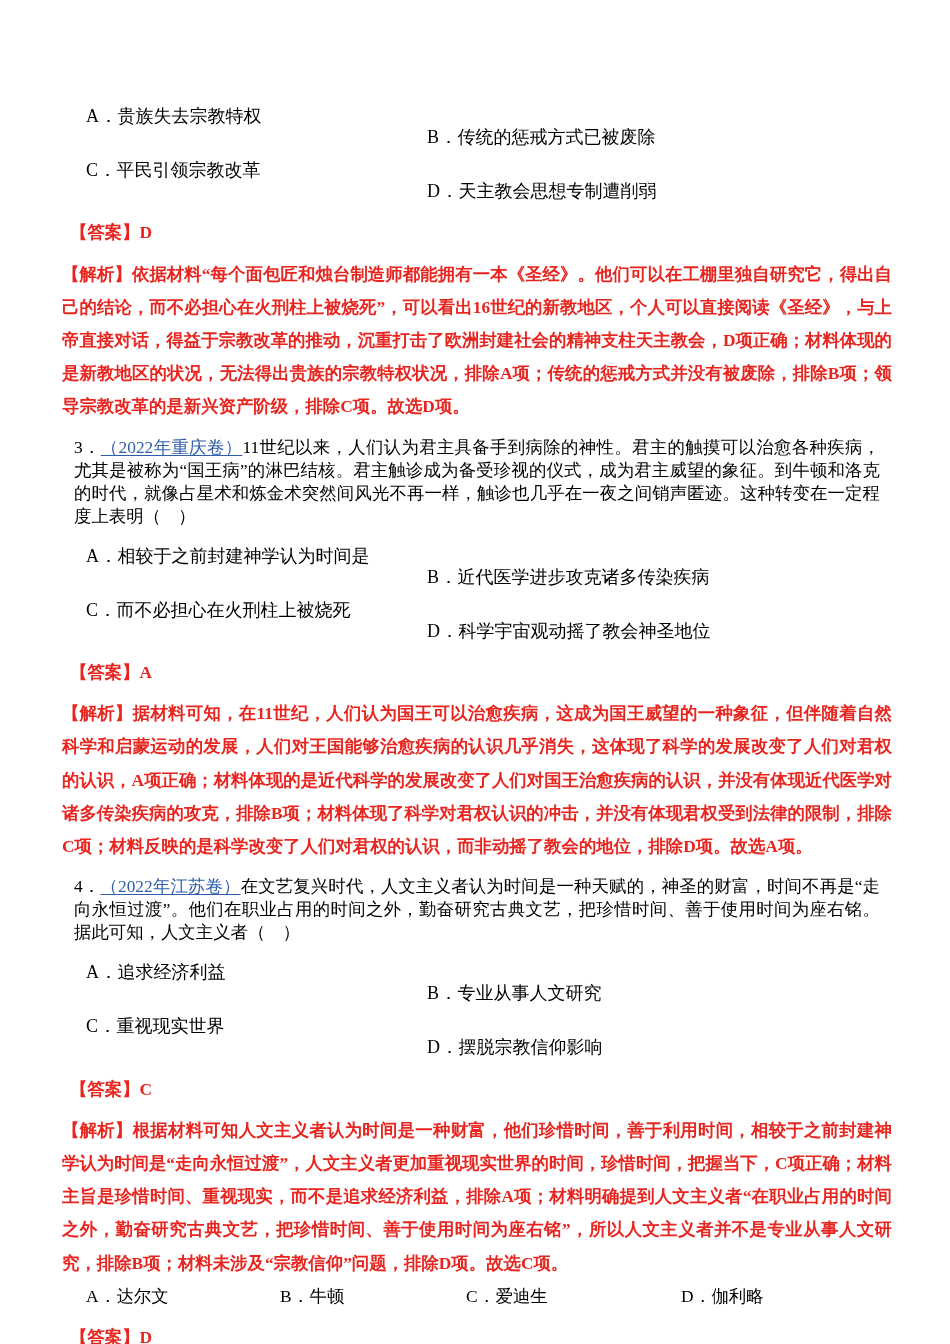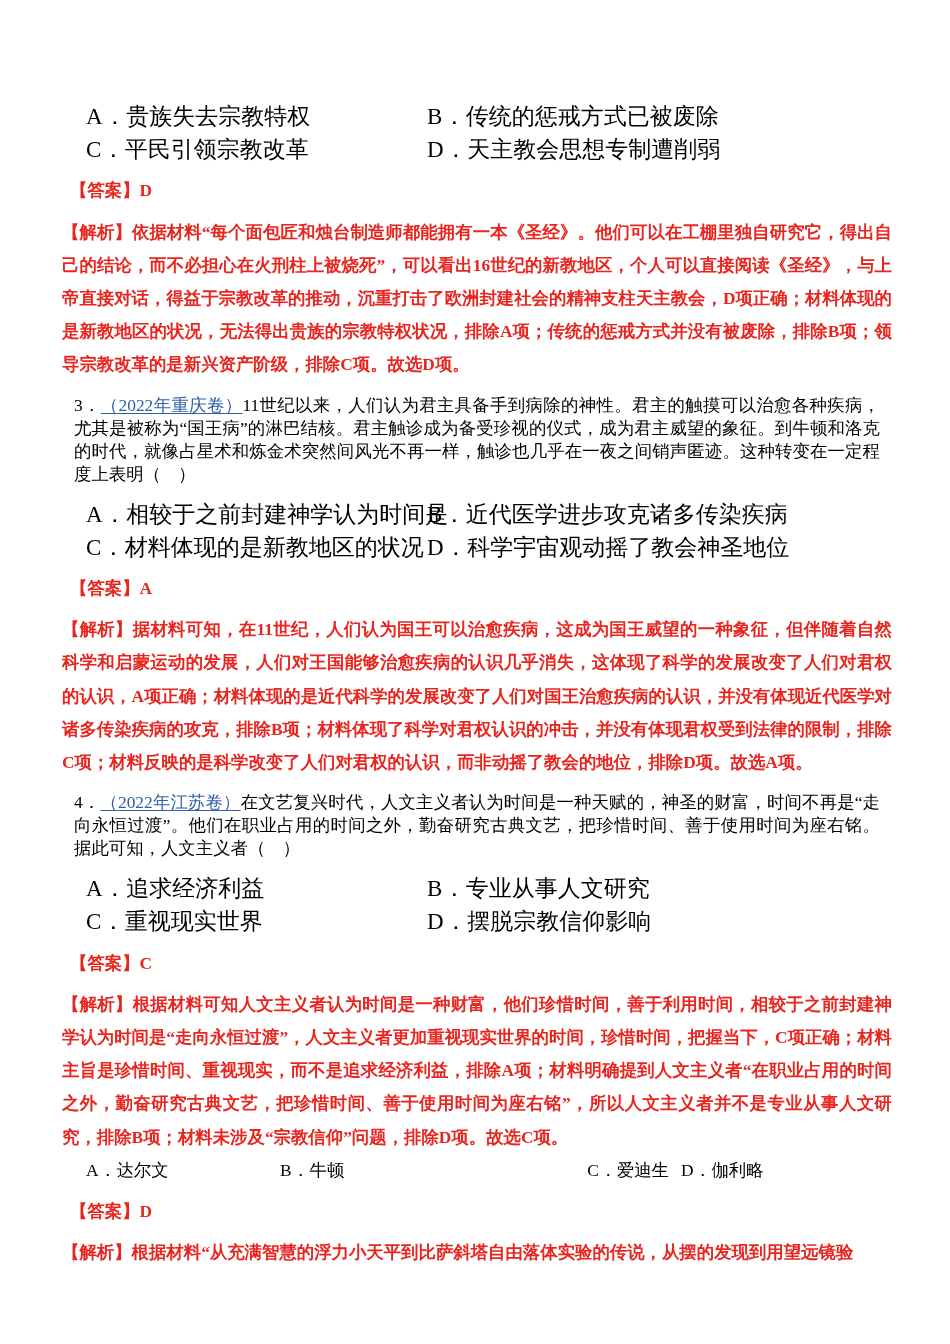--- a/index.html
+++ b/index.html
@@ -70,53 +70,54 @@
     text-justify: inter-ideograph;
     word-break: break-all;
     font-weight: 700;
   }
   .explain .tag { font-weight: 700; }
 
   
   .opts-2col {
     display: block;
     margin: 0;
-    font-size: 23px;
+    font-size: 18px;
     line-height: 33.2px;
     color: #000000;
   }
   .opt-row {
     display: flex;
     flex-direction: row;
     line-height: 33.2px;
   }
   .opt-row .col-a {
     width: 365px;
     padding-left: 24px;
     box-sizing: border-box;
     white-space: nowrap;
   }
   .opt-row .col-b {
     padding-left: 0px;
     white-space: nowrap;
+    margin-top: 21px;
   }
 
   .opts-1row {
     display: flex;
     flex-direction: row;
     font-size: 17.4px;
     line-height: 33.2px;
     color: #000000;
     padding-left: 24px;
     box-sizing: border-box;
   }
   .opts-1row .oitem { white-space: nowrap; }
   .opts-1row .w1 { width: 194px; }
   .opts-1row .w2 { width: 186px; }
-  .opts-1row .w3 { width: 203px; text-align: right; }
+  .opts-1row .w3 { width: 203px; }
   .opts-1row .w4 { width: auto; margin-left: 12px; }
 
   .letter {
     font-family: "Liberation Serif", serif;
     letter-spacing: 0.5px;
   }
   .dot { letter-spacing: 0; }
 </style>
 </head>
 <body>
@@ -159,21 +160,21 @@
       <div class="opt-row">
         <span class="col-a">
           <span class="letter">A</span><span class="dot">．</span><span>相较于之前封建神学认为时间是</span>
         </span>
         <span class="col-b">
           <span class="letter">B</span><span class="dot">．</span><span>近代医学进步攻克诸多传染疾病</span>
         </span>
       </div>
       <div class="opt-row">
         <span class="col-a">
-          <span class="letter">C</span><span class="dot">．</span><span>材料体现的是新教地区的状况</span>
+          <span class="letter">C</span><span class="dot">．</span><span>而不必担心在火刑柱上被烧死</span>
         </span>
         <span class="col-b">
           <span class="letter">D</span><span class="dot">．</span><span>科学宇宙观动摇了教会神圣地位</span>
         </span>
       </div>
     </div>
 
     <div class="answer-line">
       <span class="tag">【答案】</span><span class="answer-letter">A</span>
     </div>

